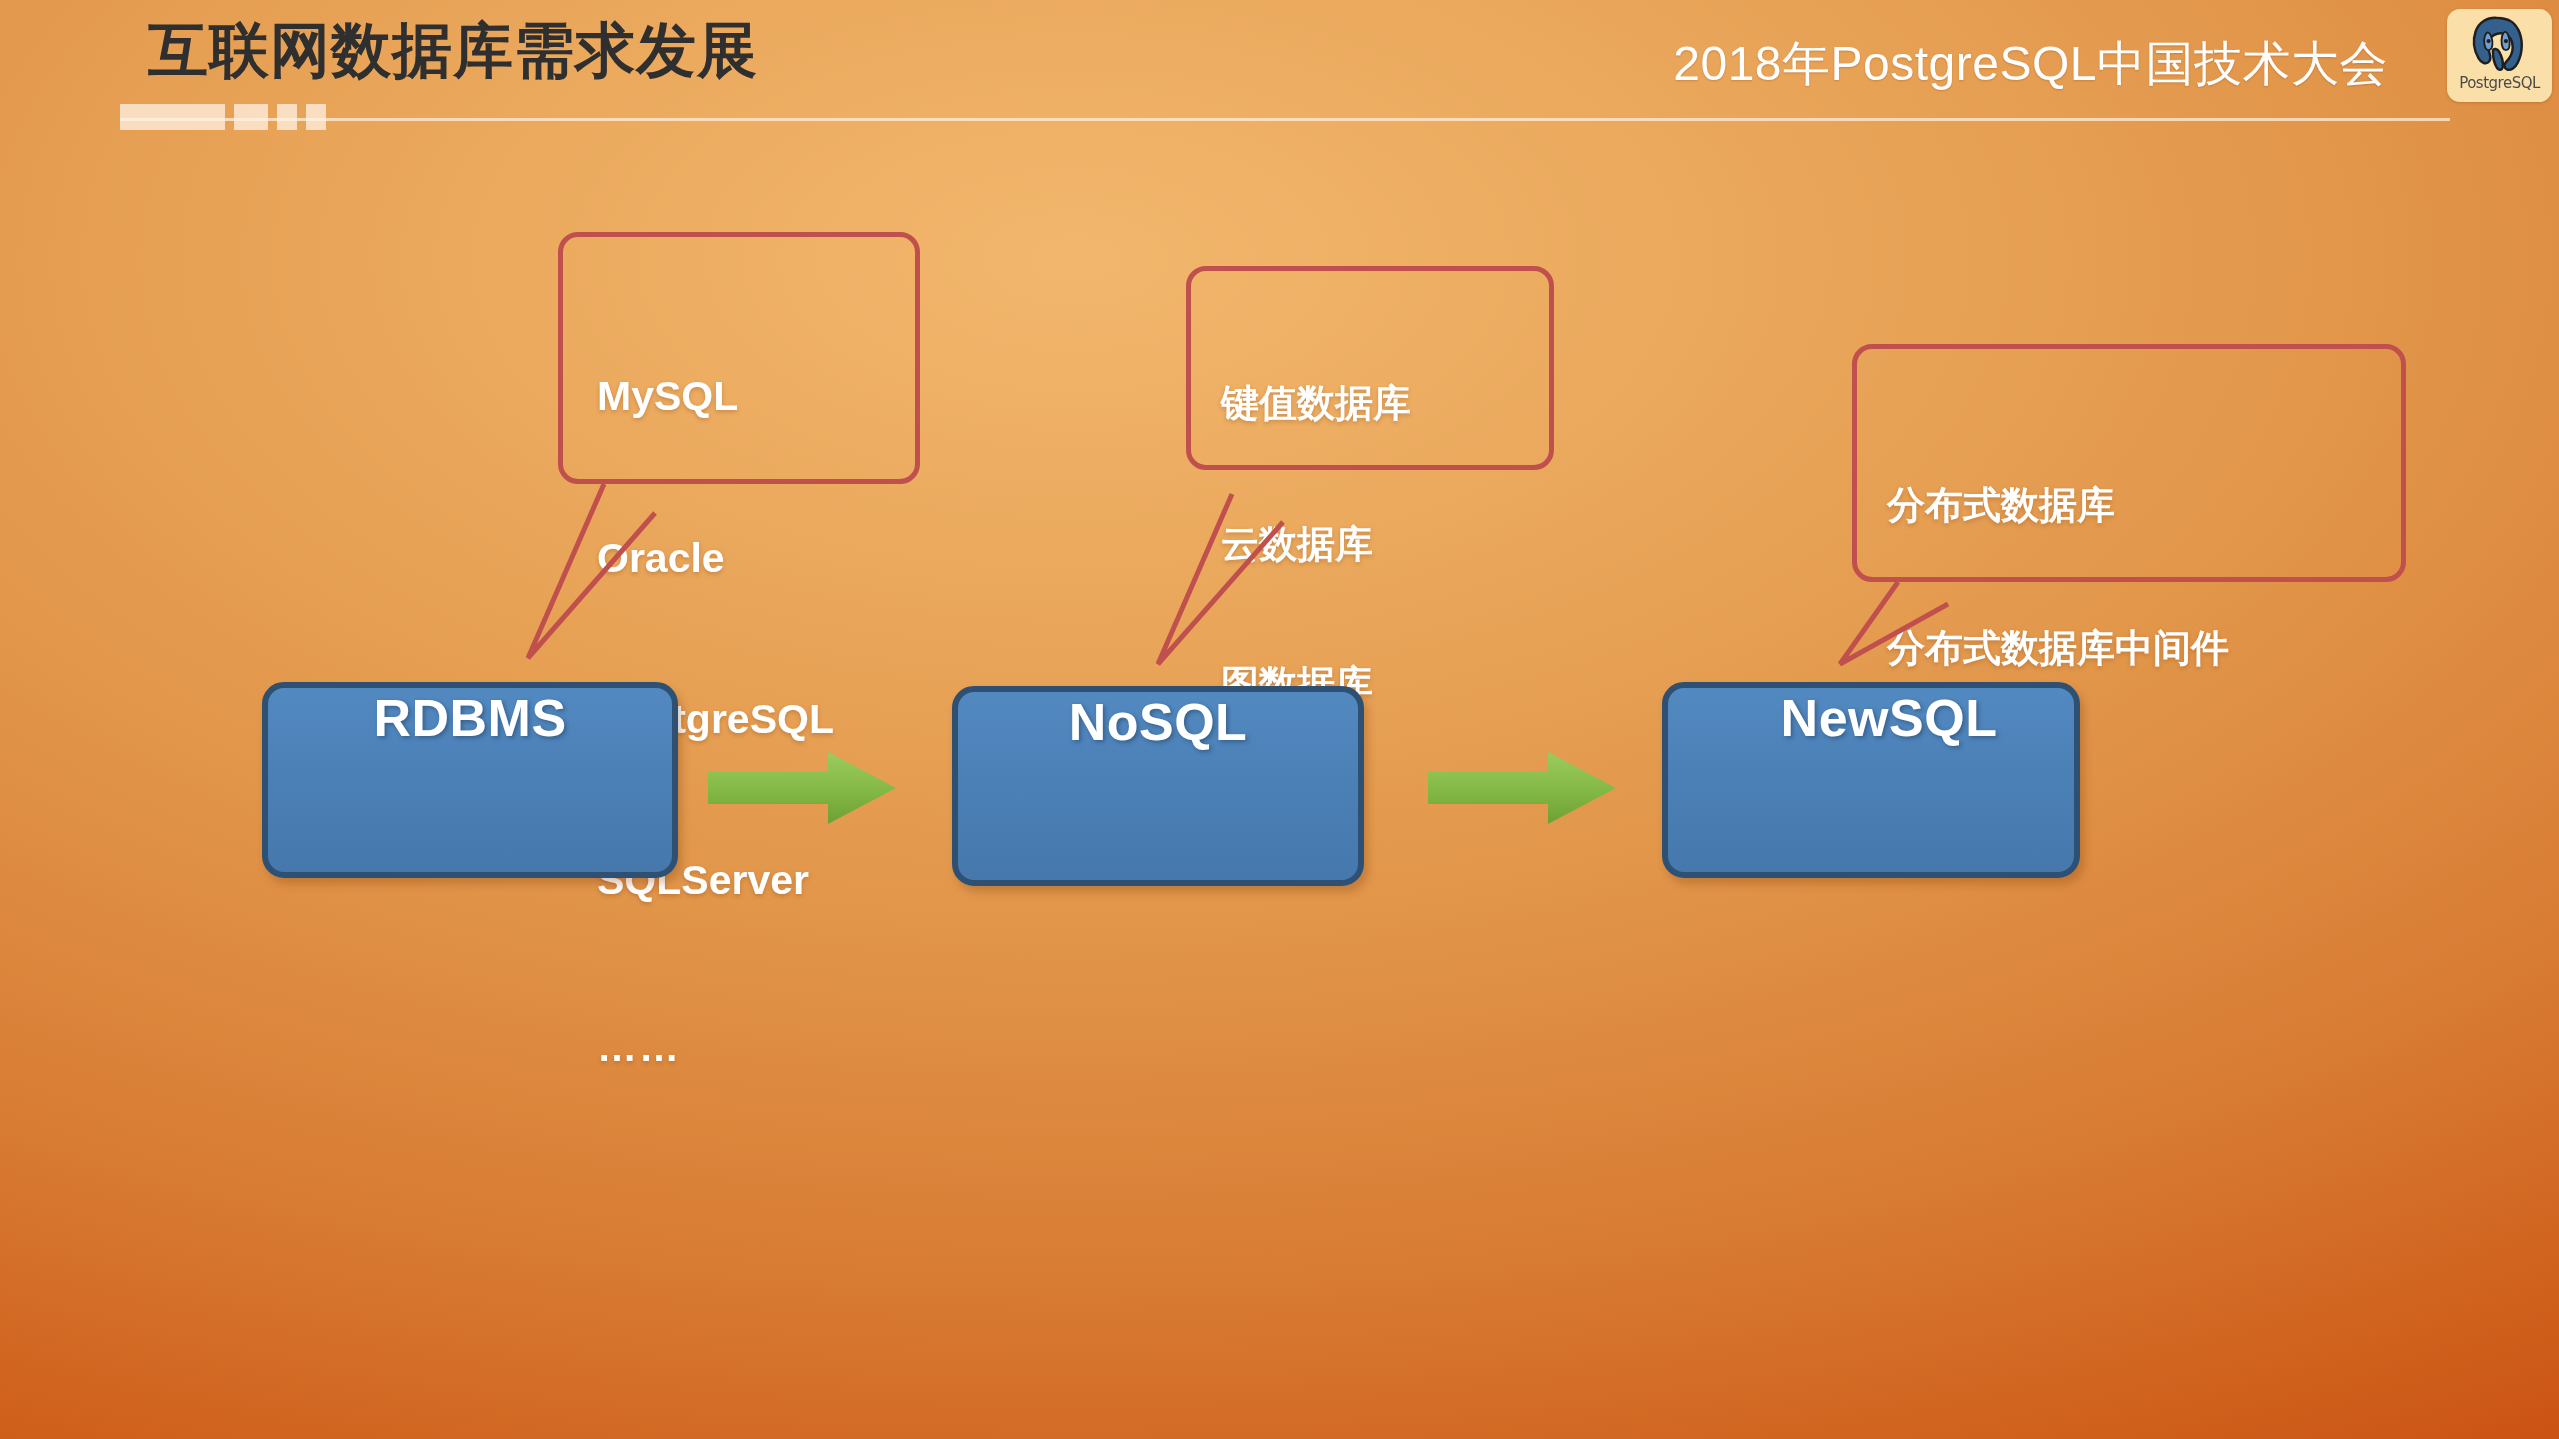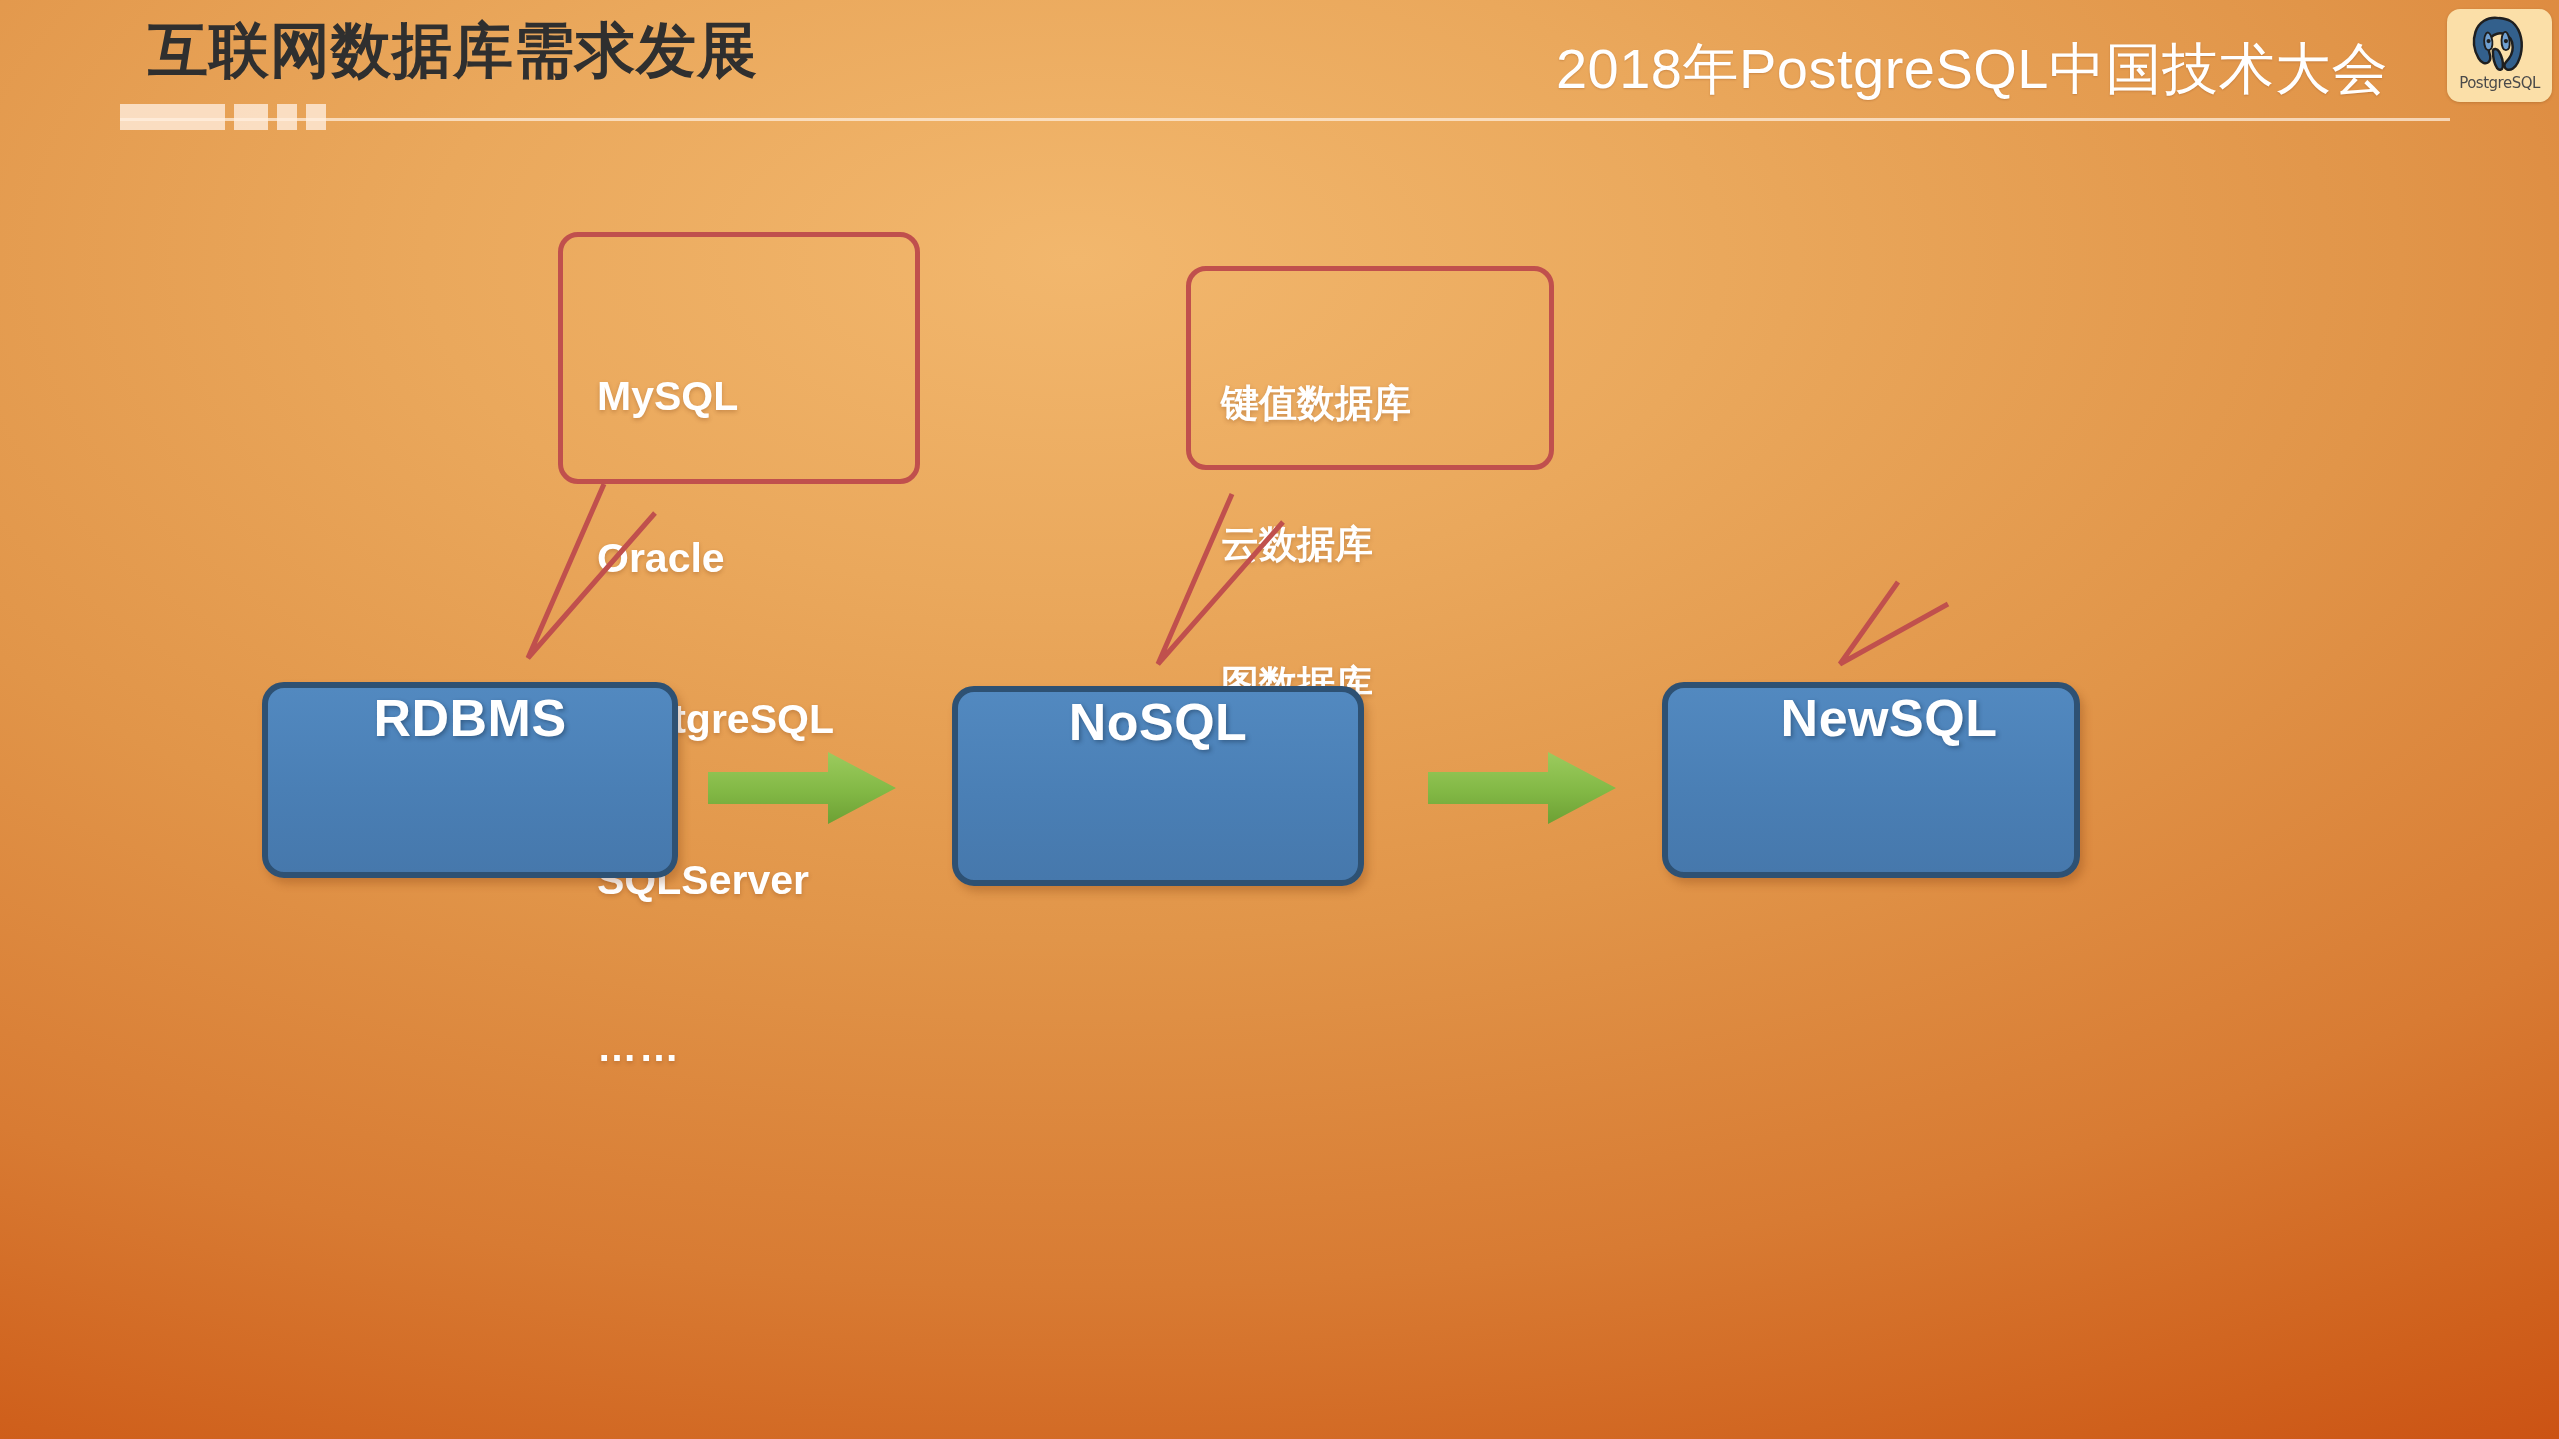--- a/index.html
+++ b/index.html
@@ -64,21 +64,21 @@
   }
   .deco-blocks i.b1 { width: 105px; }
   .deco-blocks i.b2 { width: 34px; }
   .deco-blocks i.b3 { width: 20px; }
   .deco-blocks i.b4 { width: 20px; }
 
   .conf-title {
     position: absolute;
     right: 197px;
     top: 32px;
-    font-size: 56px;
+    font-size: 48px;
     color: #ffffff;
     font-weight: normal;
     white-space: nowrap;
     letter-spacing: 0.5px;
     text-shadow: 0 1px 2px rgba(120,50,10,0.25);
     text-align: right;
   }
   
   .pg-logo {
     position: absolute;
@@ -235,20 +235,27 @@
       <span class="ln">键值数据库</span>
       <span class="ln">云数据库</span>
       <span class="ln">图数据库</span>
       <span class="ell">……</span>
     </div>
   </div>
   <svg class="tail" id="tail-nosql" width="2559" height="1439">
     <polyline points="1232,494 1158,664 1283,522"></polyline>
   </svg>
 
+  <div class="callout" id="callout-newsql">
+    <div class="lines">
+      <span class="ln">分布式数据库</span>
+      <span class="ln">分布式数据库中间件</span>
+      <span class="ln">云数据库</span>
+    </div>
+  </div>
   <svg class="tail" id="tail-newsql" width="2559" height="1439">
     <polyline points="1898,582 1840,664 1948,604"></polyline>
   </svg>
 
   <div class="node-box" id="box-rdbms">
     <span>RDBMS</span>
   </div>
 
   <div class="node-box" id="box-nosql">
     <span>NoSQL</span>

